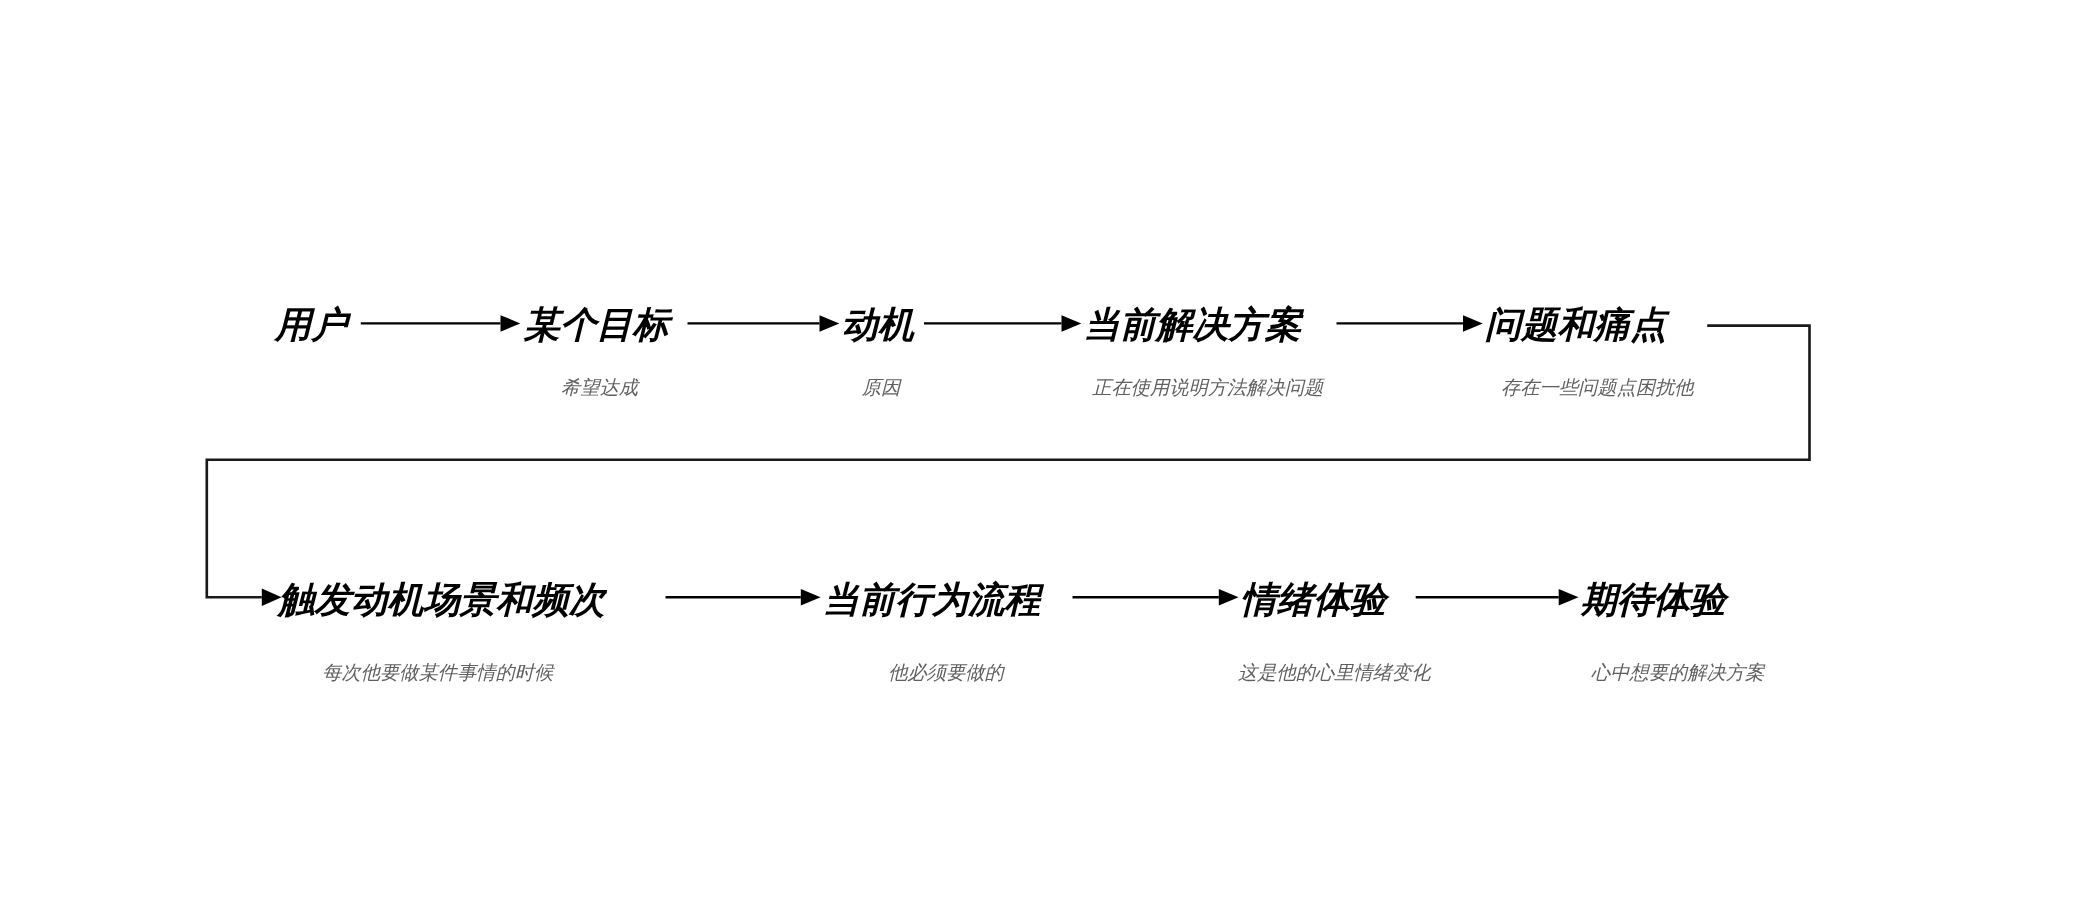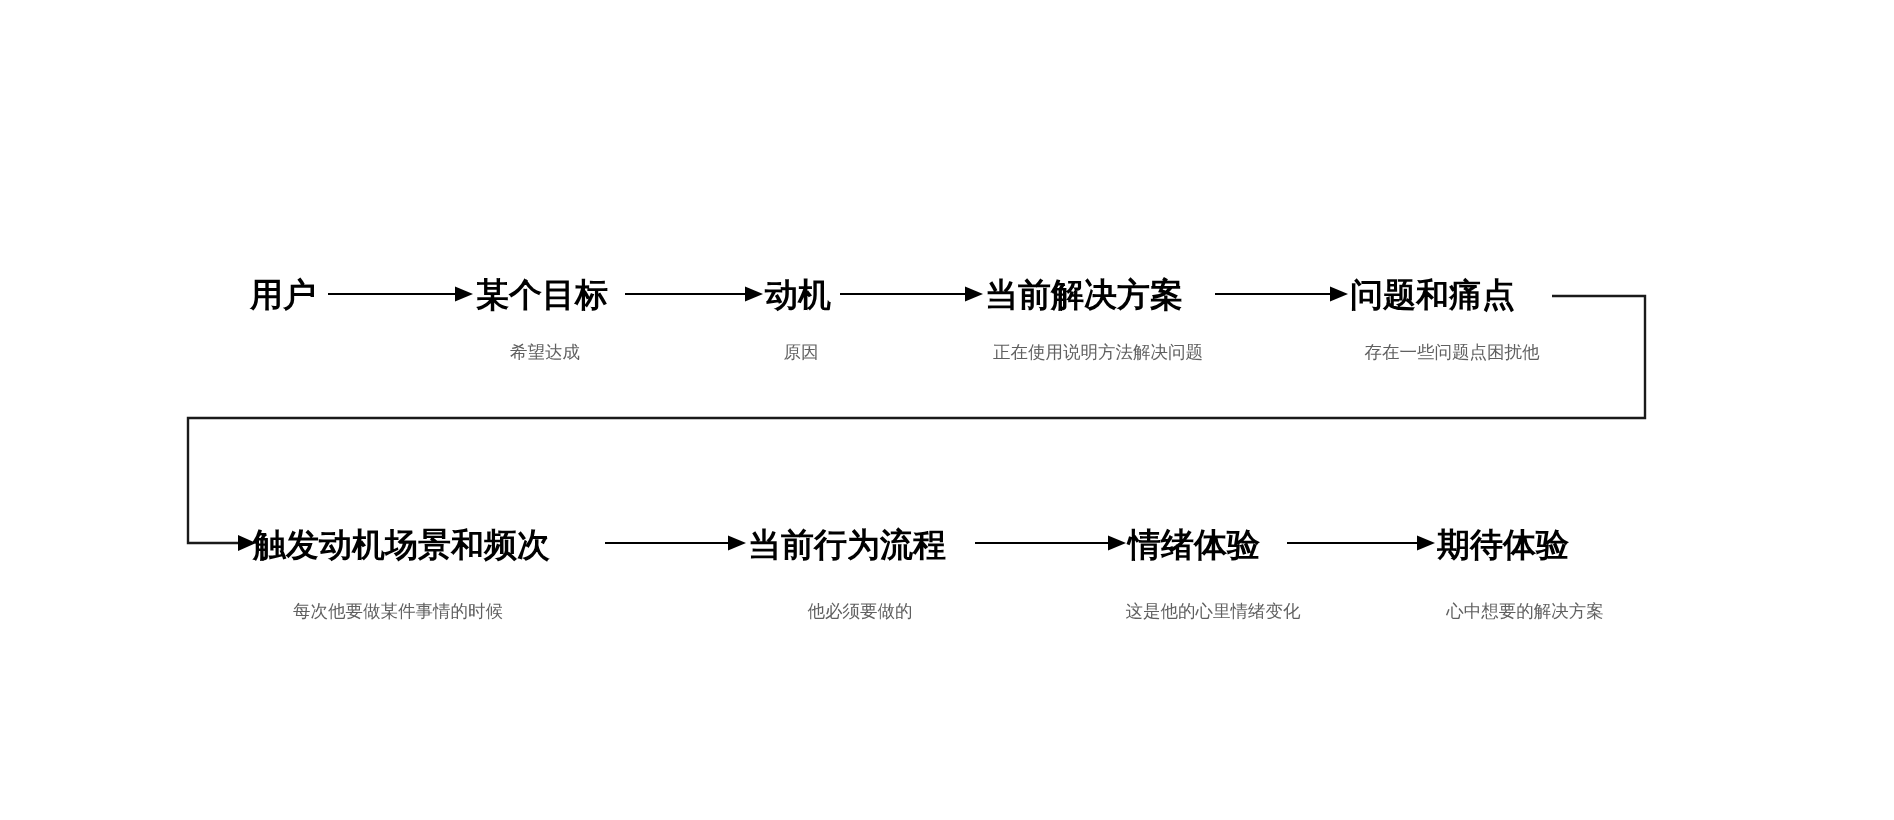--- a/index.html
+++ b/index.html
@@ -12,20 +12,21 @@
     width: 1894px;
     height: 820px;
     overflow: hidden;
     font-family: "Liberation Sans", "DejaVu Sans", sans-serif;
   }
   #diagram-root {
     position: relative;
     width: 1894px;
     height: 820px;
     background: #ffffff;
+    font-style: italic;
   }
   svg#flow-canvas {
     position: absolute;
     top: 0;
     left: 0;
     width: 1894px;
     height: 820px;
     display: block;
   }
   .node-title {

